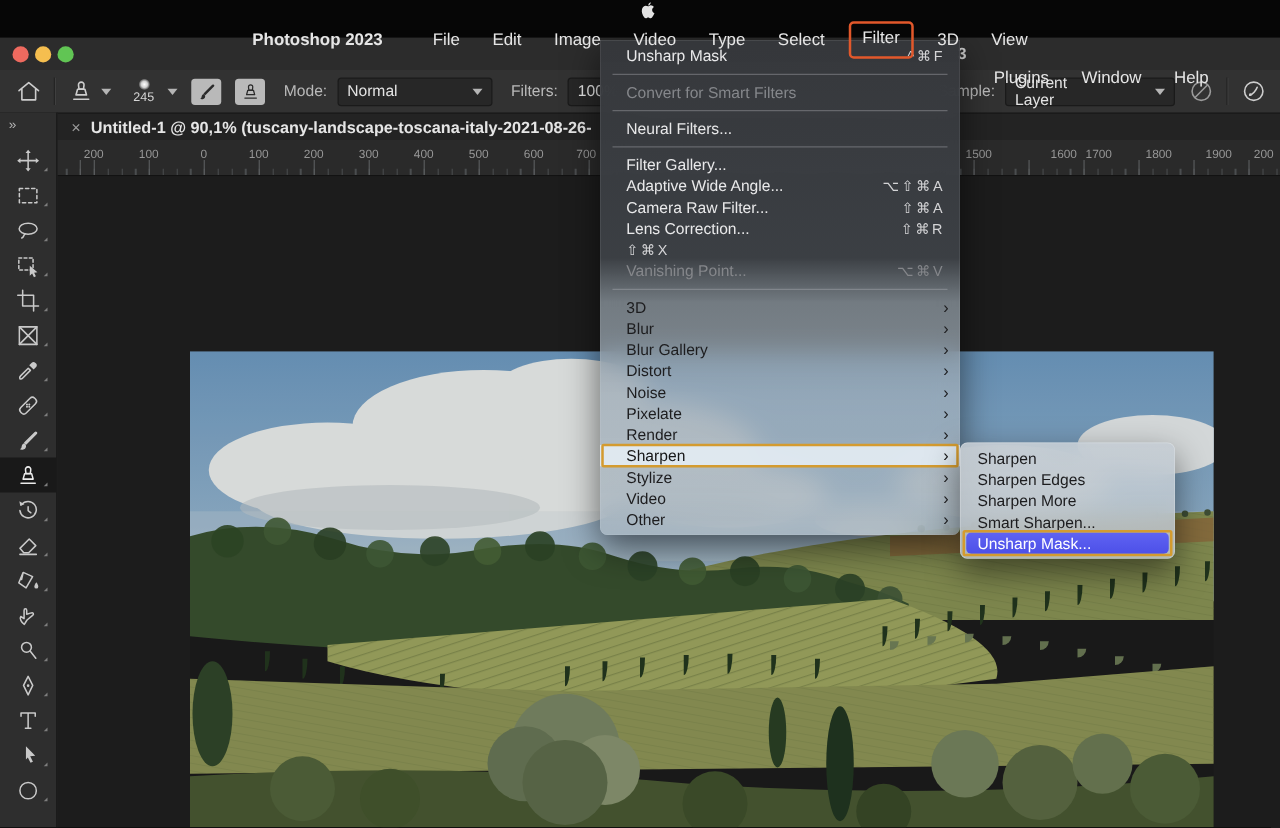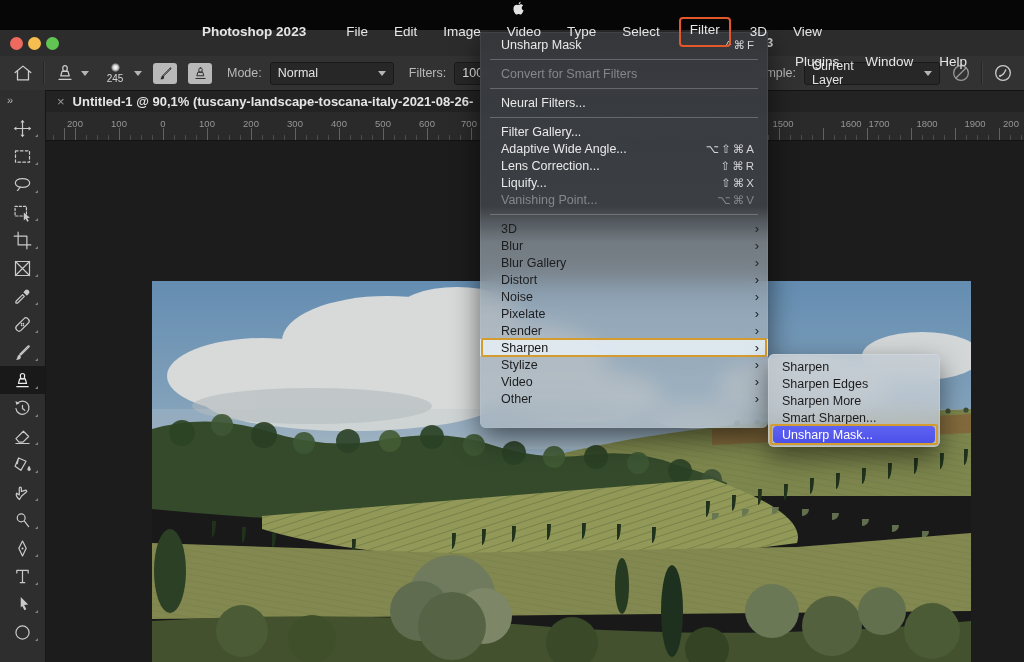--- a/index.html
+++ b/index.html
@@ -567,25 +567,28 @@
       </div>
       <div class="menu-sep"></div>
       <div class="menu-row">
         <span class="lbl">Filter Gallery...</span>
       </div>
       <div class="menu-row">
         <span class="lbl">Adaptive Wide Angle...</span>
         <span class="sc">⌥⇧⌘A</span>
       </div>
       <div class="menu-row">
+        <span class="lbl">Camera Raw Filter...</span>
+        <span class="sc">⇧⌘A</span>
+      </div>
+      <div class="menu-row">
         <span class="lbl">Lens Correction...</span>
         <span class="sc">⇧⌘R</span>
       </div>
       <div class="menu-row">
-        <span class="lbl">Liquify...</span>
         <span class="sc">⇧⌘X</span>
       </div>
       <div class="menu-row disabled">
         <span class="lbl">Vanishing Point...</span>
         <span class="sc">⌥⌘V</span>
       </div>
       <div class="menu-sep"></div>
       <div class="menu-row dark">
         <span class="lbl">3D</span>
         <span class="arrow">›</span>

